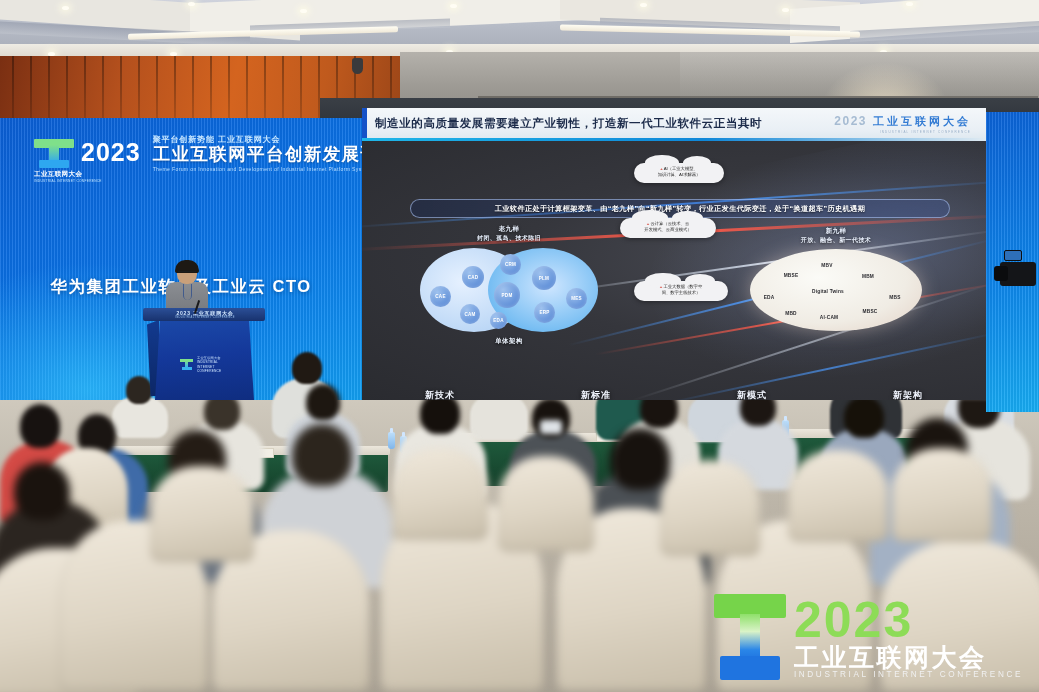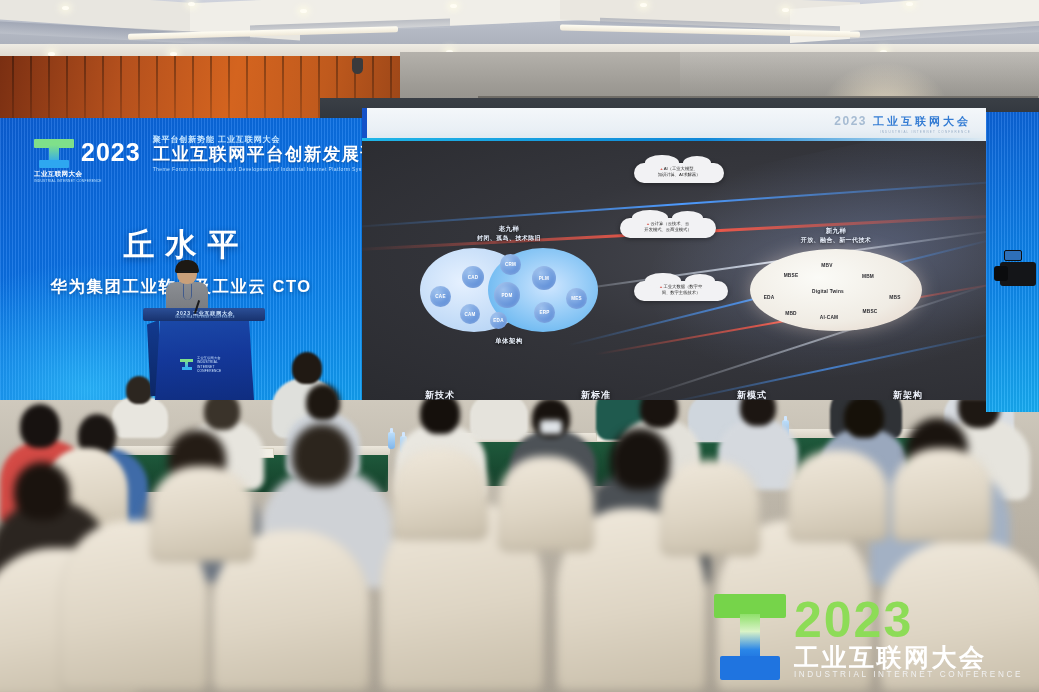--- a/index.html
+++ b/index.html
@@ -281,21 +281,20 @@
         </div>
       </div>
       <div class="y2023">2023</div>
       <div class="hdr-txt">
         <div class="hdr-kicker">聚平台创新势能 工业互联网大会</div>
         <div class="hdr-main">工业互联网平台创新发展论坛</div>
         <div class="hdr-en">Theme Forum on Innovation and Development of Industrial Internet Platform System</div>
       </div>
     </div>
 
-    <div class="speaker-name">丘水平</div>
     <div class="speaker-title">华为集团工业软件及工业云 CTO</div>
   </div>
 
   <div class="person">
     <div class="p-body"></div>
     <div class="p-head"></div>
     <div class="p-hair"></div>
     <div class="p-glass"></div>
     <div class="p-lanyard"></div>
   </div>
@@ -315,38 +314,42 @@
         </div>
       <div class="t">工业互联网大会<br>INDUSTRIAL<br>INTERNET<br>CONFERENCE</div>
     </div>
   </div>
   <div style="position:absolute;left:196px;top:300px;width:2px;height:14px;background:#1a1a1c;z-index:8;transform:rotate(18deg);"></div>
 
   <div class="slide">
 
     <div class="sl-title-bar">
       <div class="sl-accent"></div>
+      <div class="sl-title">制造业的高质量发展需要建立产业韧性，打造新一代工业软件云正当其时</div>
       <div class="sl-logo">
         <div class="yr">2023</div>
         <div class="cn">工业互联网大会</div>
         <div class="en">INDUSTRIAL INTERNET CONFERENCE</div>
       </div>
     </div>
     <div class="sl-underline"></div>
 
     <div class="sl-canvas">
       <div class="lightwash"></div>
       <div class="streak blue" style="left:-20px;top:62px;width:680px;transform:rotate(-4deg);"></div>
       <div class="streak red" style="left:-10px;top:90px;width:660px;transform:rotate(-3deg);height:2.5px;"></div>
       <div class="streak white" style="left:180px;top:120px;width:460px;transform:rotate(-8deg);"></div>
       <div class="streak blue" style="left:200px;top:150px;width:440px;transform:rotate(-14deg);"></div>
       <div class="streak red" style="left:230px;top:176px;width:420px;transform:rotate(-10deg);"></div>
       <div class="streak white" style="left:260px;top:200px;width:380px;transform:rotate(-18deg);opacity:.6;"></div>
       <div class="streak blue" style="left:300px;top:226px;width:340px;transform:rotate(-12deg);opacity:.7;"></div>
 
+      <div class="sl-banner">
+        <span>工业软件正处于计算框架变革、由“老九样”向“新九样”转变，行业正发生代际变迁，处于“换道超车”历史机遇期</span>
+      </div>
 
       <div class="grp-label" style="left:58px;top:84px;width:178px;">
         <div class="t1">老九样</div>
         <div class="t2">封闭、孤岛、技术陈旧</div>
       </div>
       <div class="old-cluster">
         <div class="ov l"></div>
         <div class="ov r"></div>
         <div class="bub" style="left:42px;top:20px;width:22px;height:22px;">CAD</div>
         <div class="bub" style="left:10px;top:40px;width:21px;height:21px;">CAE</div>

